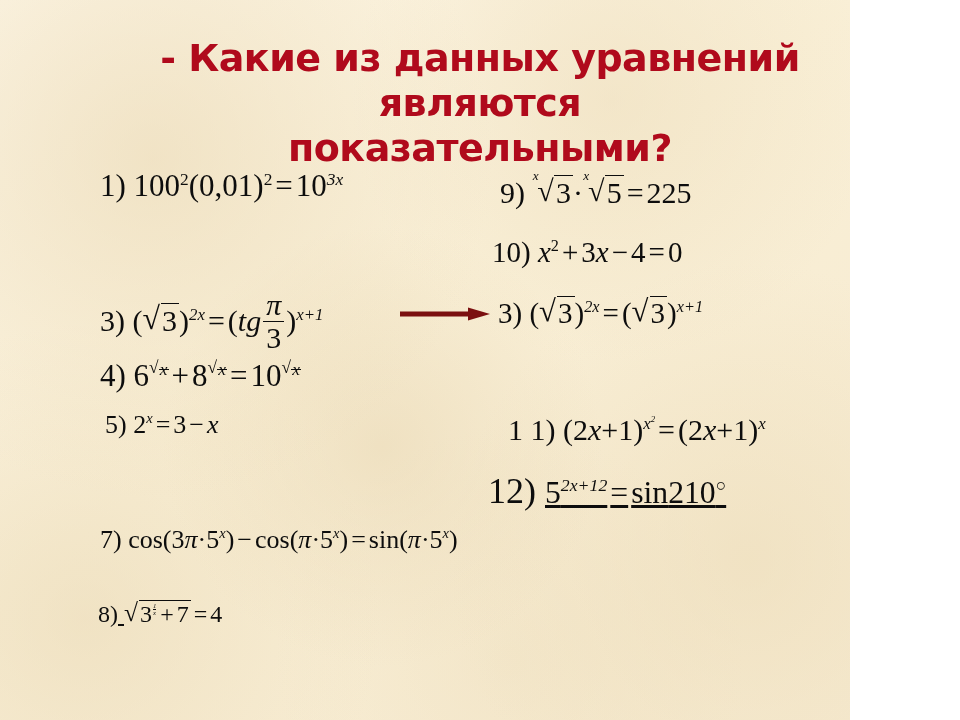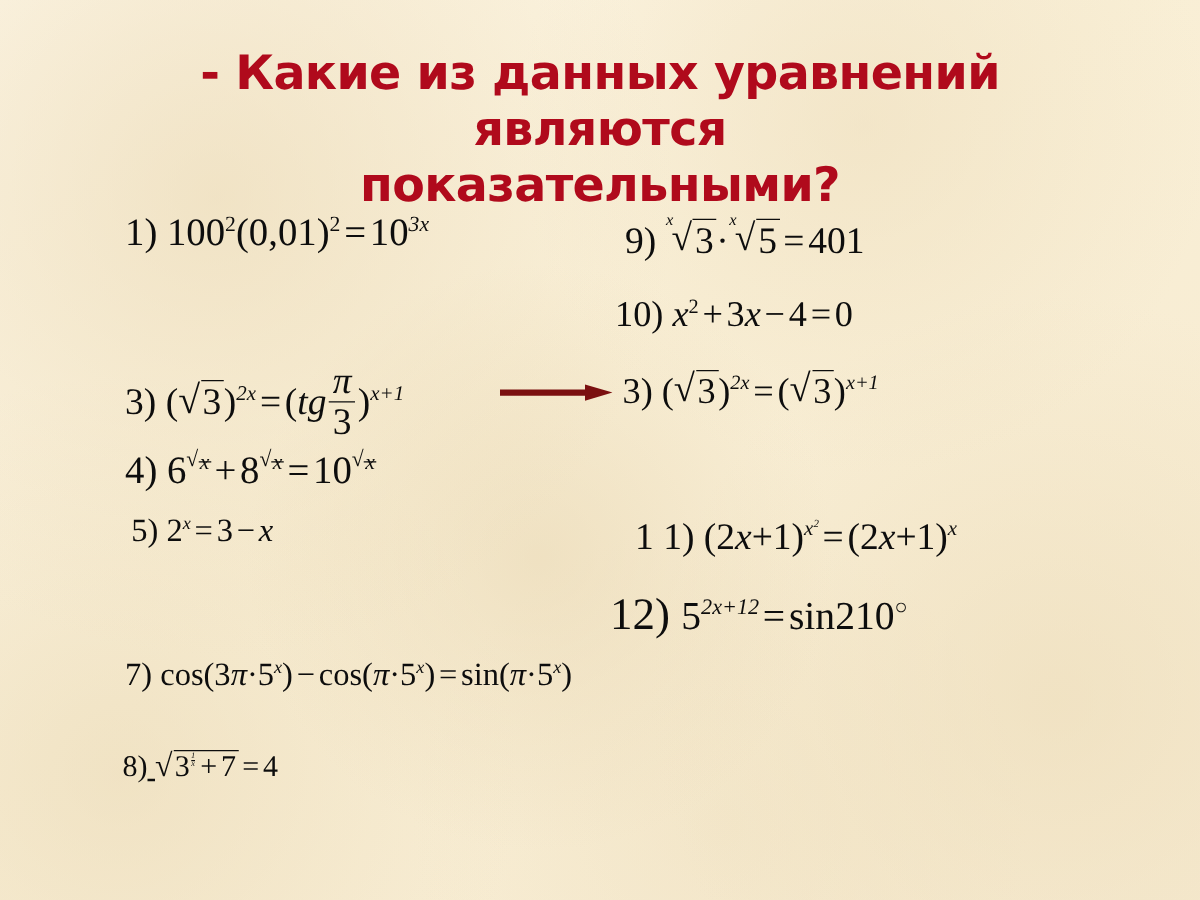--- a/index.html
+++ b/index.html
@@ -7,21 +7,21 @@
     padding: 0;
   }
   body {
     width: 960px;
     height: 720px;
     overflow: hidden;
     font-family: "Liberation Serif", serif;
   }
   #slide {
     position: relative;
-    width: 960px;
+    width: 850px;
     height: 720px;
     background-color: #faf0d8;
     background-image:
       radial-gradient(circle at 18% 22%, rgba(232,214,176,0.55) 0%, rgba(232,214,176,0) 38%),
       radial-gradient(circle at 72% 14%, rgba(236,220,186,0.50) 0%, rgba(236,220,186,0) 30%),
       radial-gradient(circle at 45% 62%, rgba(228,209,170,0.45) 0%, rgba(228,209,170,0) 34%),
       radial-gradient(circle at 88% 78%, rgba(234,217,180,0.50) 0%, rgba(234,217,180,0) 32%),
       radial-gradient(circle at 10% 86%, rgba(230,212,174,0.45) 0%, rgba(230,212,174,0) 30%),
       radial-gradient(circle at 60% 92%, rgba(238,223,190,0.45) 0%, rgba(238,223,190,0) 28%),
       linear-gradient(145deg, #fdf6e6 0%, #f9efd6 45%, #f6ead0 100%);
@@ -198,21 +198,21 @@
   <div class="eqitem" style="left:98px; top:600px; font-size:24px;text-decoration:underline;">
     <span class="num">8)</span>
     <span class="expr">
       <span class="sqrt"><span class="rad"><span>3</span><sup><span class="frac-s"><span class="nm">1</span><span class="dn ital">x</span></span></sup><span class="opsp">+</span><span>7</span></span></span><span class="opsp">=</span><span>4</span>
     </span>
   </div>
 
   <div class="eqitem" style="left:500px; top:175px; font-size:30px;">
     <span class="num">9)</span>
     <span class="expr">
-      <span class="nroot"><span class="idx">x</span><span class="rad">3</span></span><span>·</span><span class="nroot"><span class="idx">x</span><span class="rad">5</span></span><span class="opsp">=</span><span>401</span>
+      <span class="nroot"><span class="idx">x</span><span class="rad">3</span></span><span>·</span><span class="nroot"><span class="idx">x</span><span class="rad">5</span></span><span class="opsp">=</span><span>225</span>
     </span>
   </div>
 
   <div class="eqitem" style="left:492px; top:236px; font-size:29px;font-family:Liberation Serif, serif;">
     <span class="num">10)</span>
     <span class="expr">
       <span class="ital">x</span><sup class="up">2</sup><span class="opsp">+</span><span>3</span><span class="ital">x</span><span class="opsp">−</span><span>4</span><span class="opsp">=</span><span>0</span>
     </span>
   </div>
 
@@ -230,18 +230,18 @@
 
   <div class="eqitem" style="left:508px; top:413px; font-size:30px;">
     <span class="num">1 1)</span>
     <span class="expr">
       <span>(2</span><span class="ital">x</span><span>+1)</span><sup><span>x</span><span class="supsm">2</span></sup><span class="opsp">=</span><span>(2</span><span class="ital">x</span><span>+1)</span><sup>x</sup>
     </span>
   </div>
 
   <div class="eqitem" style="left:488px; top:470px; font-size:36px;">
     <span class="num">12)</span>
-    <span class="expr" style="font-size:0.88em;">
+    <span class="expr" style="font-size:0.88em;text-decoration:underline;">
       <span>5</span><sup>2x+12</sup><span class="opsp">=</span><span>sin</span><span>210</span><span class="deg">○</span>
     </span>
   </div>
 
 </div>
 
 </body></html>

